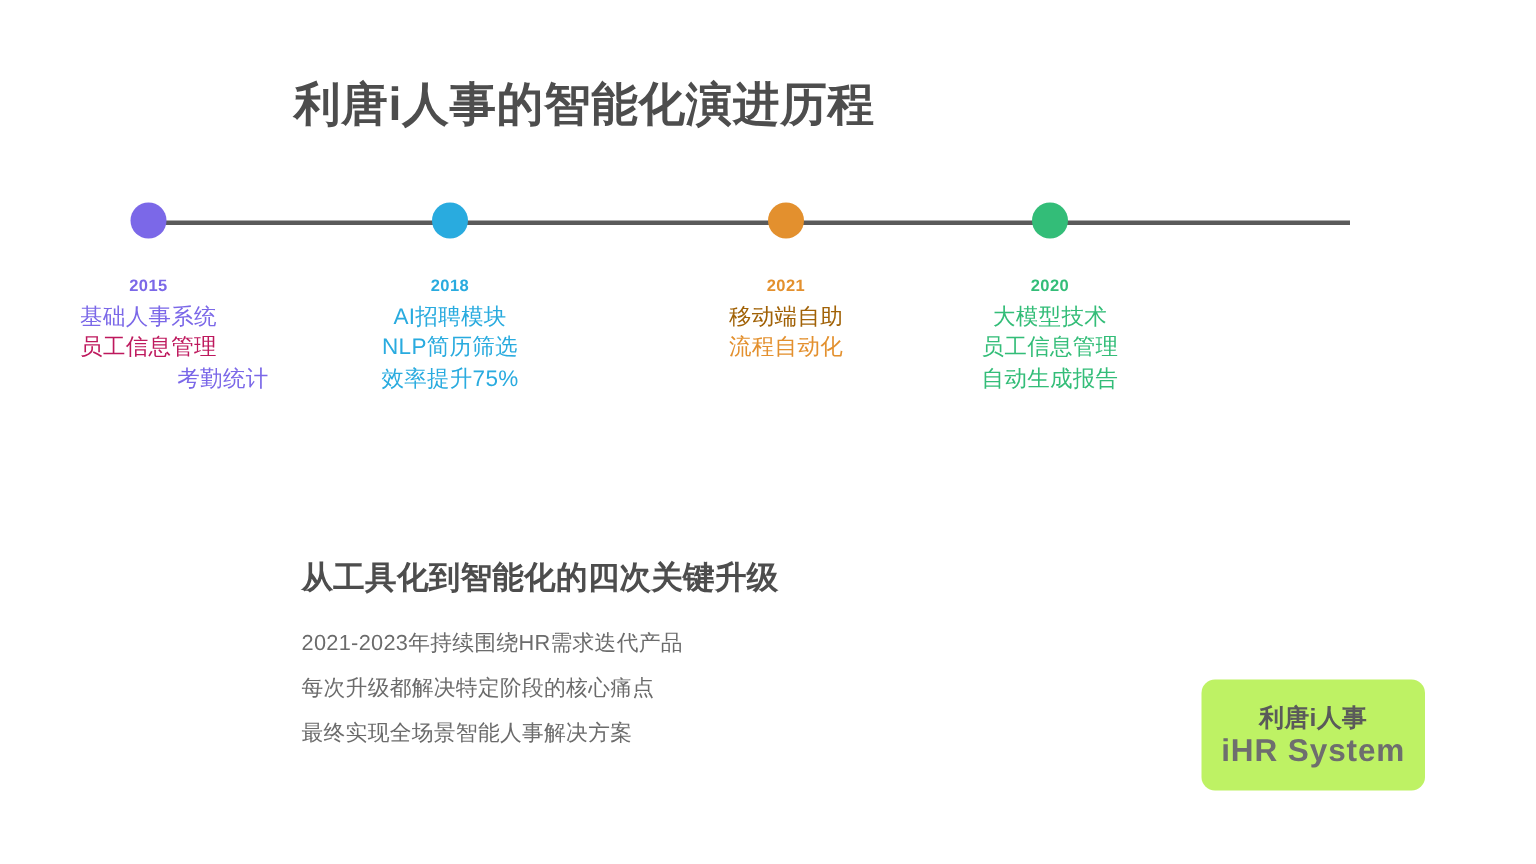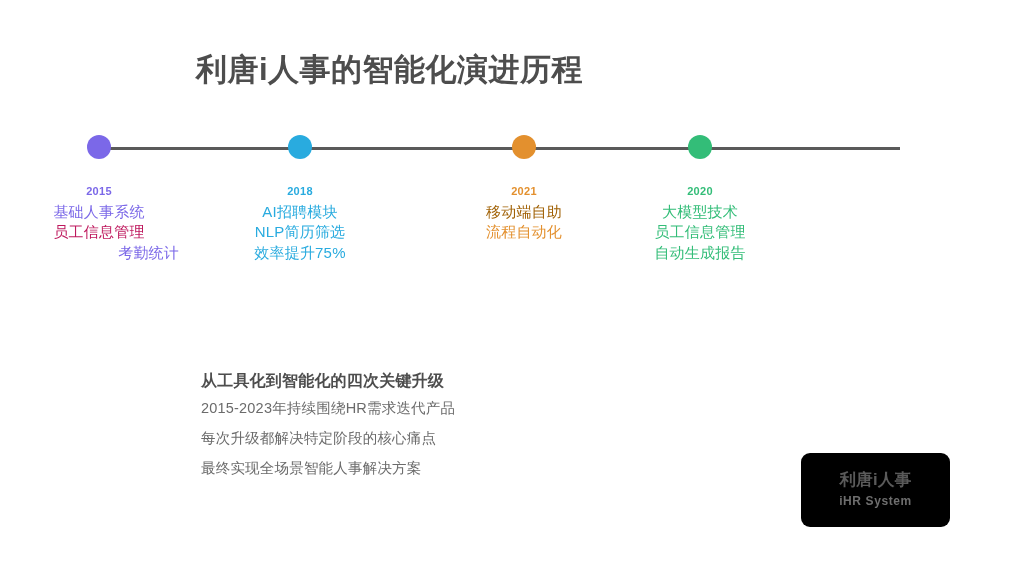--- a/index.html
+++ b/index.html
@@ -68,24 +68,24 @@
   }
 
   
   #summary {
     position: absolute;
     left: 201px;
     top: 371px;
     width: 430px;
   }
   #summary-heading {
-    font-size: 16px;
+    font-size: 21px;
     font-weight: bold;
     color: #4d4d4d;
-    margin-bottom: 7px;
+    margin-bottom: 20px;
     letter-spacing: 0.2px;
   }
   .summary-line {
     font-size: 14.5px;
     color: #6b6b6b;
     margin-bottom: 11px;
     letter-spacing: 0.2px;
   }
   .summary-line:last-child { margin-bottom: 0; }
 
@@ -104,21 +104,21 @@
     justify-content: center;
   }
   #brand-name-cn {
     font-size: 16.5px;
     font-weight: bold;
     color: #5a5a5a;
     line-height: 22px;
     letter-spacing: 0.3px;
   }
   #brand-name-en {
-    font-size: 12px;
+    font-size: 21px;
     font-weight: bold;
     color: #6e6e6e;
     line-height: 22px;
     letter-spacing: 0.6px;
   }
 </style>
 </head>
 <body>
 
 <div id="canvas">
@@ -161,23 +161,23 @@
     <div class="node-labels">
       <div class="node-year" style="color: rgb(51, 189, 120);">2020</div>
       <div class="node-line" style="color: rgb(51, 189, 120);">大模型技术</div>
       <div class="node-line" style="color: rgb(51, 189, 120);">员工信息管理</div>
       <div class="node-line" style="color: rgb(51, 189, 120);">自动生成报告</div>
     </div>
   </div>
 
   <div id="summary">
     <div id="summary-heading">从工具化到智能化的四次关键升级</div>
-    <div class="summary-line">2015-2023年持续围绕HR需求迭代产品</div>
+    <div class="summary-line">2021-2023年持续围绕HR需求迭代产品</div>
     <div class="summary-line">每次升级都解决特定阶段的核心痛点</div>
     <div class="summary-line">最终实现全场景智能人事解决方案</div>
   </div>
 
-  <div id="brand-badge" style="background: #000000;">
+  <div id="brand-badge" style="background: #bef264;">
     <div id="brand-name-cn">利唐i人事</div>
     <div id="brand-name-en">iHR System</div>
   </div>
 
 </div>
 
 </body></html>

